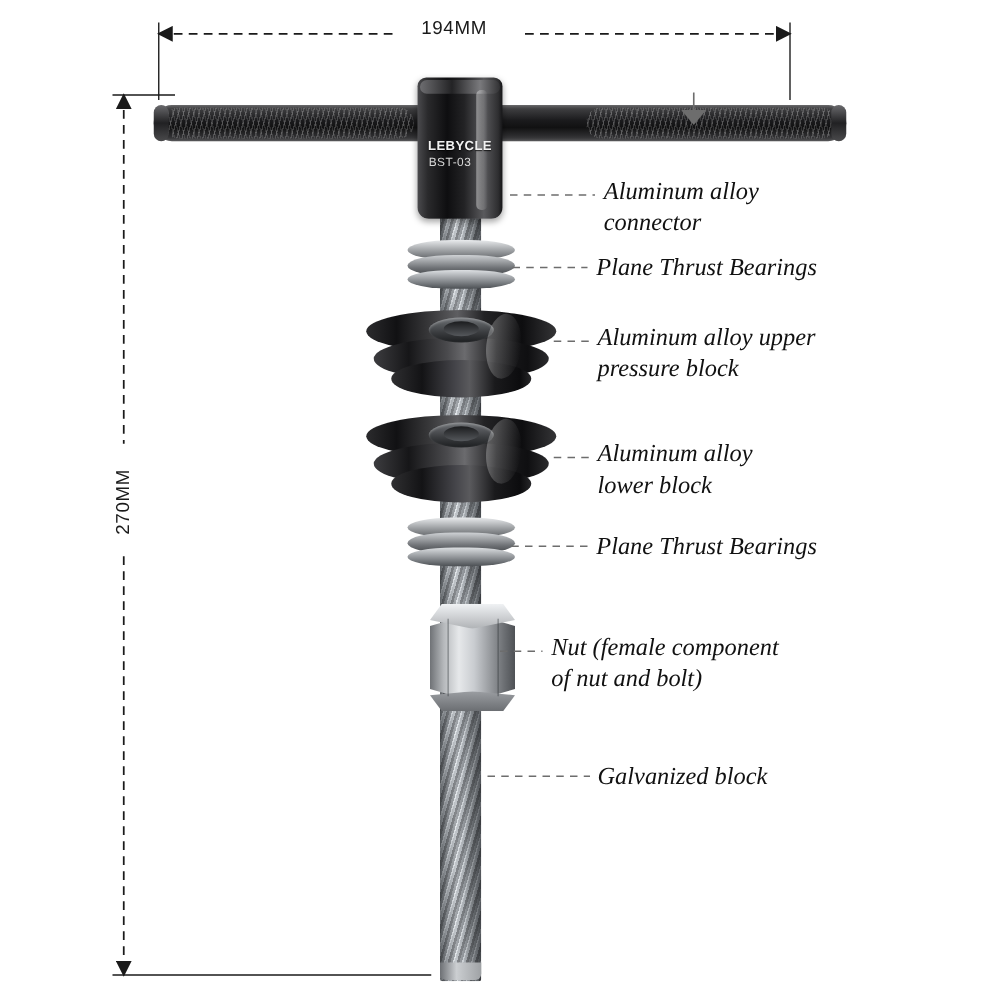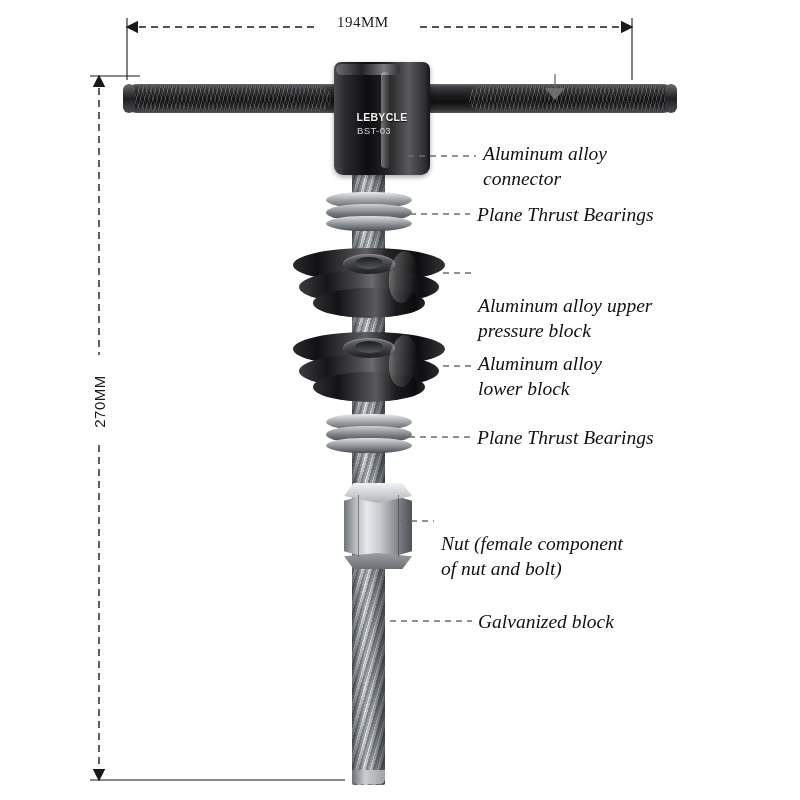--- a/index.html
+++ b/index.html
@@ -96,21 +96,20 @@
   .connector {
     left: 334px;
     top: 62px;
     width: 68px;
     height: 113px;
     border-radius: 7px 7px 9px 9px;
     background: linear-gradient(to right,
         #4b4b4e 0%, #2a2a2c 12%, #0e0e10 35%,
         #232325 55%, #5a5a5d 78%, #2e2e30 95%, #151517 100%);
     box-shadow: 0 2px 5px rgba(0,0,0,0.35);
-    padding-left: 28px;
   }
   .connector-top-bevel {
     position: absolute;
     left: 2px; top: 2px;
     width: 64px; height: 11px;
     border-radius: 6px;
     background: linear-gradient(to right, #6d6d70, #232325 40%, #7a7a7d 75%, #313133);
   }
   .connector-shine {
     position: absolute;
@@ -388,36 +387,36 @@
       <line x1="408" y1="156" x2="476" y2="156"></line>
       <line x1="410" y1="214" x2="470" y2="214"></line>
       <line x1="443" y1="273" x2="472" y2="273"></line>
       <line x1="443" y1="366" x2="472" y2="366"></line>
       <line x1="409" y1="437" x2="470" y2="437"></line>
       <line x1="400" y1="521" x2="434" y2="521"></line>
       <line x1="390" y1="621" x2="472" y2="621"></line>
     </g>
   </svg>
 
-  <div class="dim-label" style="left:337px; top:14px;font-family:Liberation Serif, serif;">194MM</div>
+  <div class="dim-label" style="left:337px; top:14px;">194MM</div>
 
   <div class="dim-label vertical" style="left:63px; top:393px; width:72px; text-align:center;">270MM</div>
 
 
   <div class="callout" style="left:483px; top:142px;">Aluminum alloy
 connector</div>
 
   <div class="callout" style="left:477px; top:203px;">Plane Thrust Bearings</div>
 
-  <div class="callout" style="left:478px; top:259px;margin-top:35px;">Aluminum alloy upper
+  <div class="callout" style="left:478px; top:259px;">Aluminum alloy upper
 pressure block</div>
 
   <div class="callout" style="left:478px; top:352px;">Aluminum alloy
 lower block</div>
 
   <div class="callout" style="left:477px; top:426px;">Plane Thrust Bearings</div>
 
-  <div class="callout" style="left:441px; top:507px;margin-top:25px;">Nut (female component
+  <div class="callout" style="left:441px; top:507px;">Nut (female component
 of nut and bolt)</div>
 
   <div class="callout" style="left:478px; top:610px;">Galvanized block</div>
 
 </div>
 
 </body></html>

